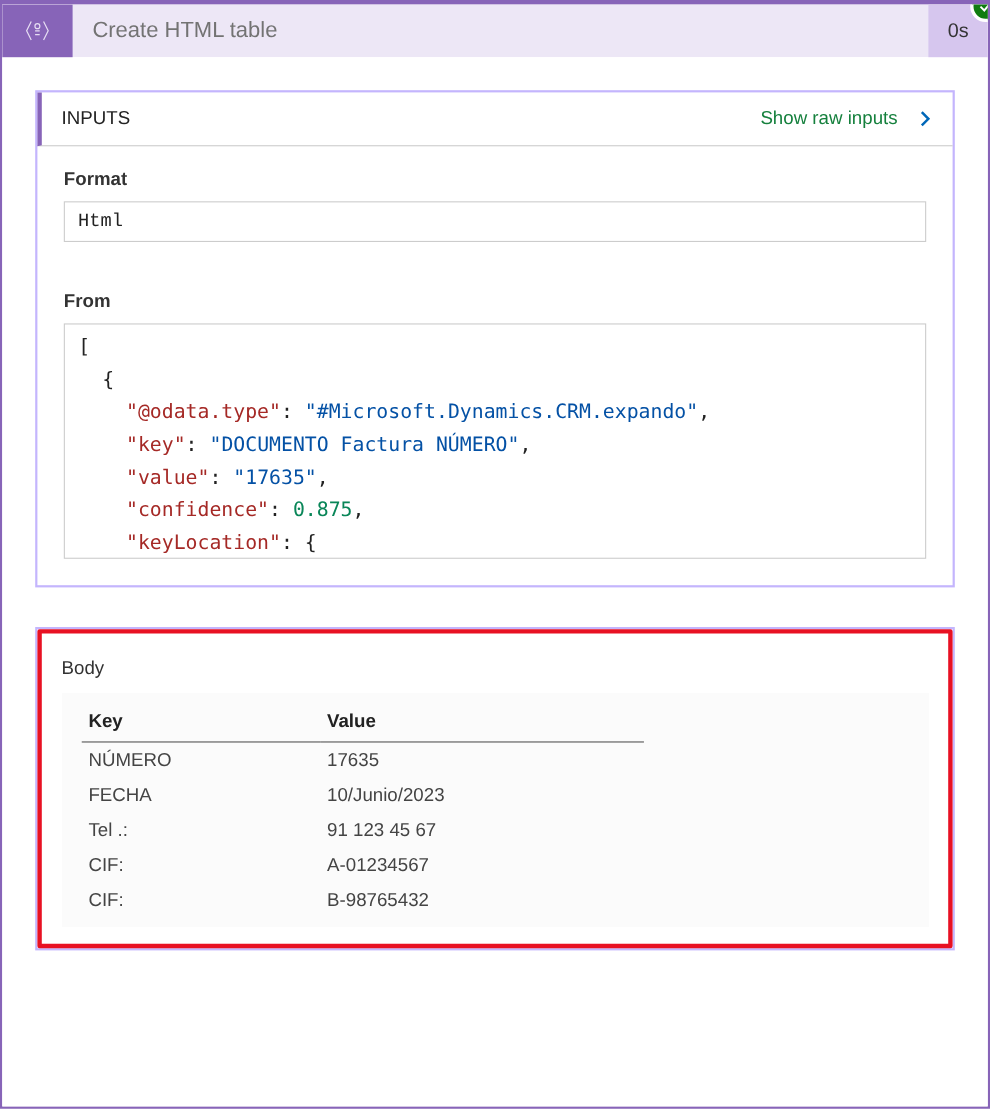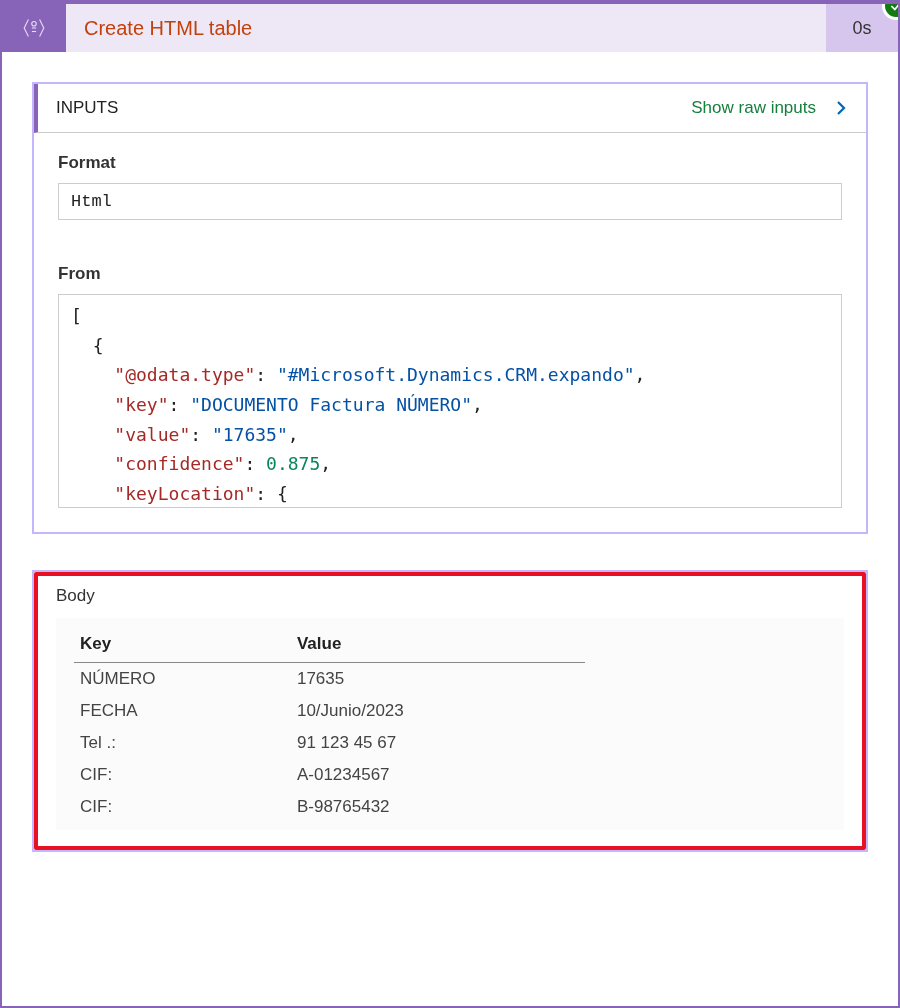--- a/index.html
+++ b/index.html
@@ -28,24 +28,24 @@
     align-items: center;
     justify-content: center;
   }
   .header-icon svg { width: 28px; height: 28px; stroke: #E6DDF3; fill: none; stroke-width: 1.6; }
   .header-title {
     flex: 1;
     display: flex;
     align-items: center;
     padding-left: 18px;
     font-size: 20px;
-    color: #c2410c;
+    color: #737373;
   }
   .header-right {
-    width: 72px;
+    width: 54px;
     background: #D6C6EE;
     display: flex;
     align-items: center;
     justify-content: center;
     font-size: 18px;
     color: #333;
   }
   .badge-check {
     position: absolute;
     top: -12px; right: -12px;
@@ -119,21 +119,21 @@
   .jn { color: #098658; } 
   .jp { color: #222; }    
 
   
   .outputs-body-wrap {
     border: 4px solid #E81123;
     border-radius: 2px;
     padding: 10px 18px 16px 18px;
     position: relative;
   }
-  .body-lbl { font-size: 17px; color: #333; margin-bottom: 12px; margin-top: 0; }
+  .body-lbl { font-size: 17px; color: #333; margin-bottom: 12px; margin-top: 12px; }
   .body-scroll {
     background: #FBFBFB;
     height: 212px;
     overflow-y: scroll;
     padding: 8px 18px 8px 18px;
   }
   table.kv {
     border-collapse: collapse;
     width: 68%;
   }

